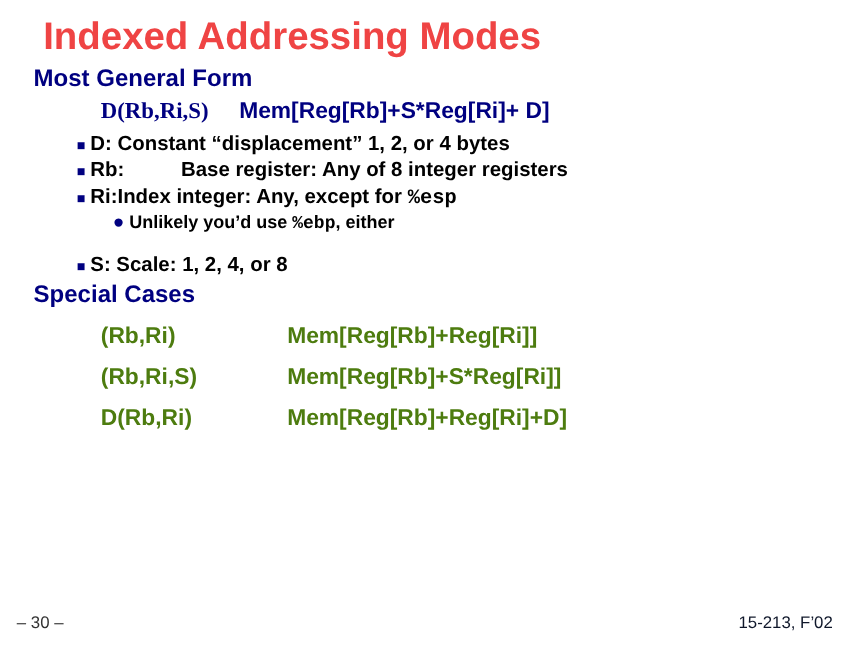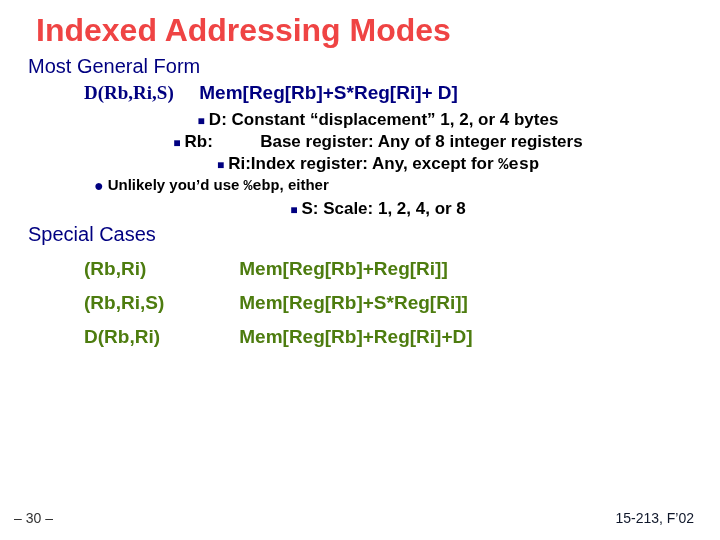--- a/index.html
+++ b/index.html
@@ -20,55 +20,54 @@
     position: relative;
   }
   .title {
     font-size: 32px;
     font-weight: bold;
     color: #ef4444;
     margin: 0 0 6px 8px;
   }
   .section {
     font-size: 20px;
-    font-weight: normal;
+    font-weight: bold;
     color: #000080;
     margin: 4px 0 4px 0;
   }
   .formula-row {
     margin: 2px 0 6px 56px;
     font-size: 19px;
     font-weight: bold;
     color: #000080;
   }
   .formula-row .left {
     display: inline-block;
     min-width: 110px;
     font-family: Liberation Serif, serif;
   }
   .bullet {
     margin: 2px 0 2px 36px;
     font-size: 17px;
     font-weight: bold;
     color: #000;
-    text-align: center;
   }
   .bullet .sq {
     color: #000080;
     font-size: 12px;
     display: inline-block;
     vertical-align: middle;
     margin-right: 4px;
     line-height: 1;
   }
   .bullet .label {
     color: #000;
   }
   .subbullet {
-    margin: 2px 0 4px 66px;
+    margin: 2px 0 16px 66px;
     font-size: 15px;
     font-weight: bold;
     color: #000;
   }
   .subbullet .dot {
     color: #000080;
     font-size: 16px;
     display: inline-block;
     vertical-align: middle;
     margin-right: 4px;
@@ -122,21 +121,21 @@
 
   <div class="bullet">
     <span class="sq">■</span><span class="label">D: Constant “displacement” 1, 2, or 4 bytes</span>
   </div>
 
   <div class="bullet">
     <span class="sq">■</span><span class="label"><span>Rb:</span>&nbsp;&nbsp;&nbsp;&nbsp;&nbsp;&nbsp;&nbsp;&nbsp;&nbsp;&nbsp;<span>Base register: Any of 8 integer registers</span></span>
   </div>
 
   <div class="bullet">
-    <span class="sq">■</span><span class="label"><span>Ri:Index register: Any, except for </span><span class="mono">%esp</span></span>
+    <span class="sq">■</span><span class="label"><span>Ri:Index integer: Any, except for </span><span class="mono">%esp</span></span>
   </div>
 
   <div class="subbullet">
     <span class="dot">●</span><span><span>Unlikely you’d use </span><span class="mono">%ebp</span><span>, either</span></span>
   </div>
 
   <div class="bullet">
     <span class="sq">■</span><span class="label">S: Scale: 1, 2, 4, or 8</span>
   </div>
 

